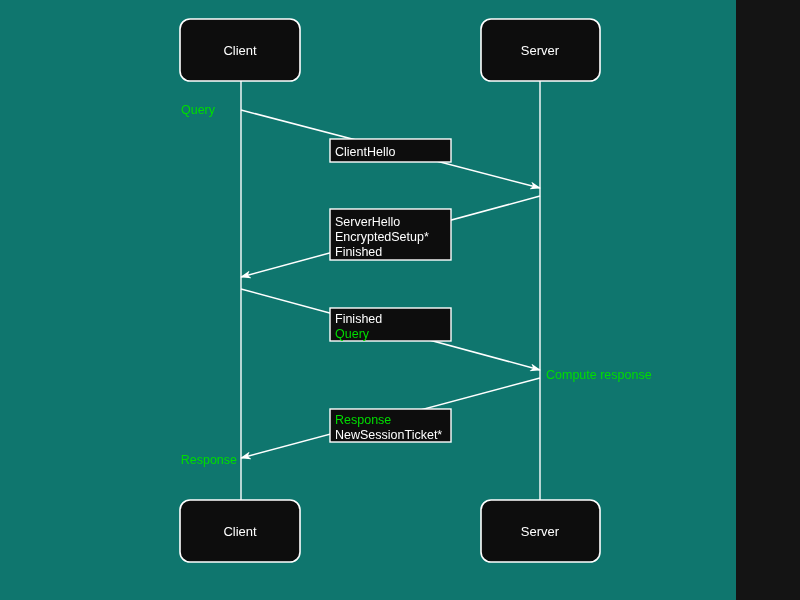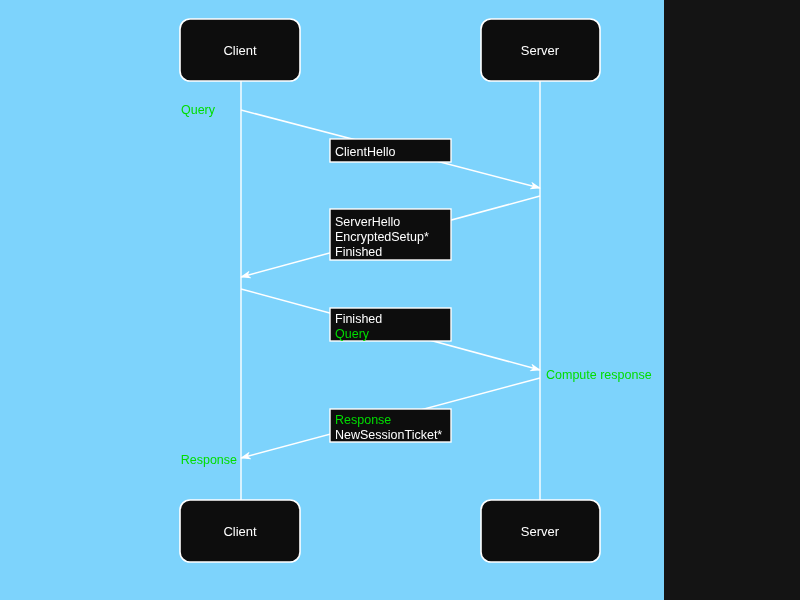--- a/index.html
+++ b/index.html
@@ -3,23 +3,23 @@
 <meta charset="utf-8">
 <title>TLS Handshake Sequence Diagram</title>
 <style>
   html, body {
     margin: 0;
     padding: 0;
     background: #141414;
   }
   #canvas {
     position: relative;
-    width: 664px;
+    width: 736px;
     height: 600px;
-    background: #7dd3fc;
+    background: #0f766e;
     overflow: hidden;
     font-family: "Liberation Sans", sans-serif;
   }
   svg#diagram {
     position: absolute;
     left: 0;
     top: 0;
     width: 800px;
     height: 600px;
   }

